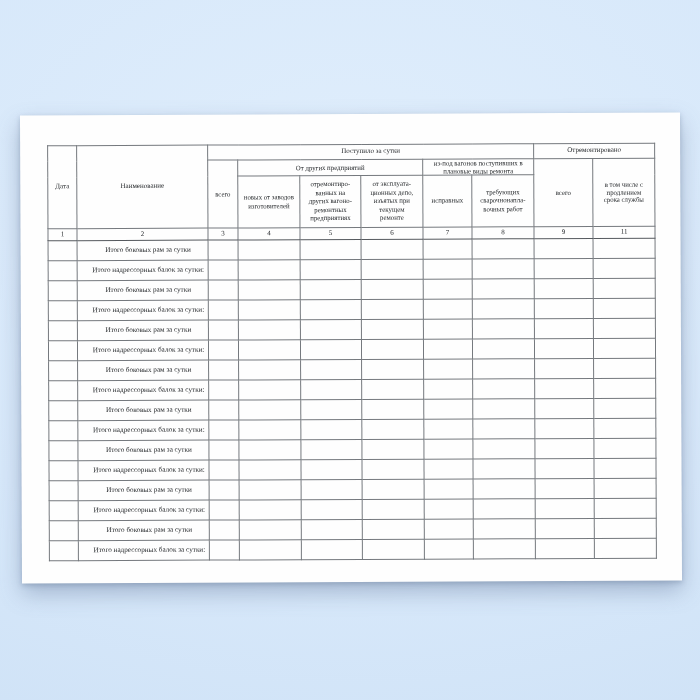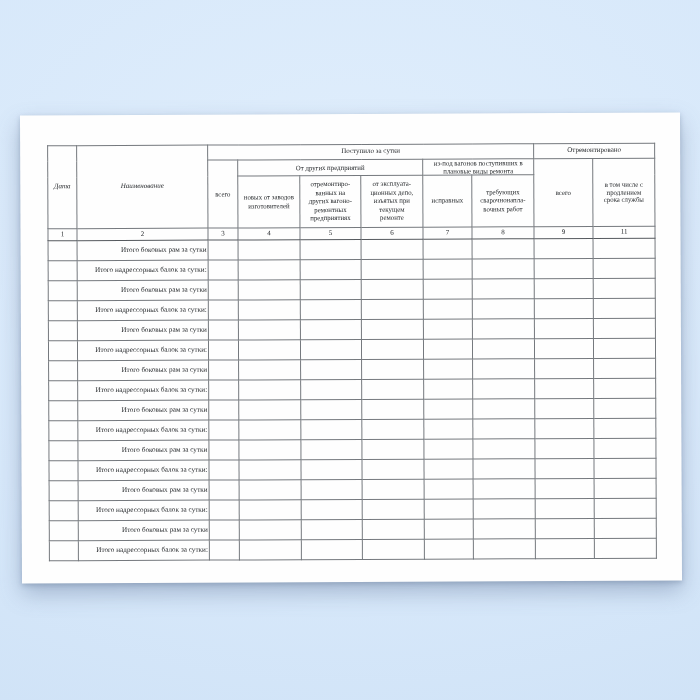--- a/index.html
+++ b/index.html
@@ -31,28 +31,28 @@
     text-align:center;
     vertical-align:middle;
     overflow:hidden;
   }
   tr.h1{height:15px;}
   tr.h1 th{font-size:7px;line-height:1.05;}
   tr.h2{height:16px;}
   tr.h2 th{font-size:6.8px;line-height:1.1;}
   tr.h3{height:52px;}
   tr.h3 th{font-size:6.8px;line-height:1.24;}
-  th.rowhead{font-size:7.2px;font-style:italic;}
+  th.rowhead{font-size:7.2px;}
   th.pre{white-space:pre-line;}
   th.tight{font-size:6.4px;line-height:1.05;white-space:pre-line;}
   tr.nums{height:12px;}
   tr.nums td{font-size:7px;line-height:1;border-bottom:1.8px solid #55595e;}
   tr.body-row{height:20px;}
   tr.body-row td{font-size:7.2px;line-height:1;}
-  tr.body-row td.c-name{text-align:right;padding-left:12px;white-space:nowrap;}
+  tr.body-row td.c-name{text-align:center;padding-left:12px;white-space:nowrap;}
 </style>
 </head>
 <body>
 
 <div class="bg">
   <div class="paper">
     <table class="ledger">
       <colgroup>
         <col style="width:29px">
           <col style="width:131px">

